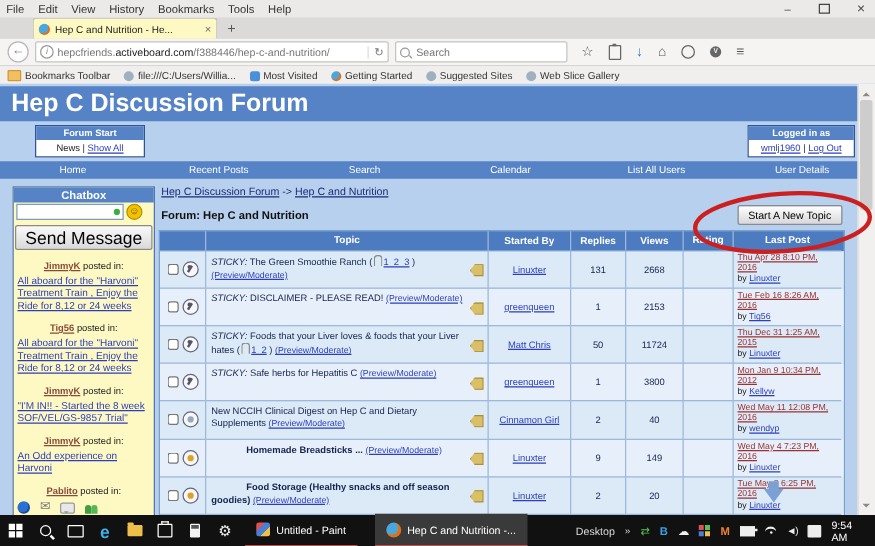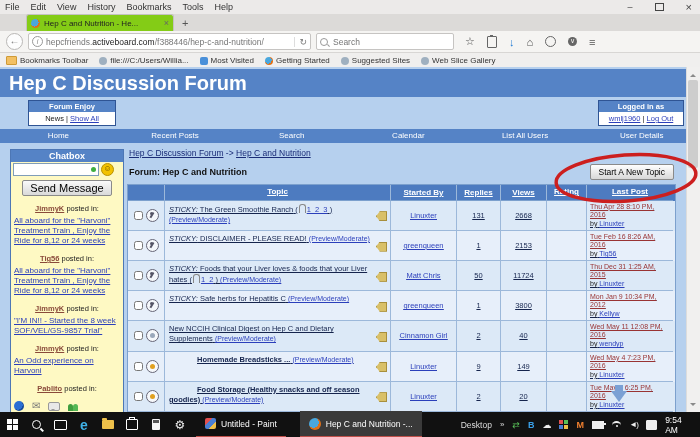--- a/index.html
+++ b/index.html
@@ -7,21 +7,21 @@
   #window{position:relative;width:700px;height:437px;background:#e9e7e6;}
 
   
   .menubar{height:14px;background:#eceae9;display:flex;align-items:center;font-size:9px;color:#333;padding-left:5px;gap:11px;position:relative;}
   .menubar .menu{cursor:default;}
   .wincontrols{position:absolute;right:8px;top:0;height:14px;display:flex;gap:22px;align-items:center;color:#444;}
   .wc{font-size:9px;line-height:14px;}
   .wc-max{width:7px;height:6px;border:1px solid #444;display:inline-block;}
 
   .tabstrip{height:17px;background:#dcdad8;display:flex;align-items:flex-end;padding-left:26px;position:relative;}
-  .tab{width:138px;height:16px;background:#84cc16;border:1px solid #c4c2c0;border-bottom:none;border-radius:3px 3px 0 0;display:flex;align-items:center;padding:0 4px;gap:4px;}
+  .tab{width:138px;height:16px;background:#fef9c3;border:1px solid #c4c2c0;border-bottom:none;border-radius:3px 3px 0 0;display:flex;align-items:center;padding:0 4px;gap:4px;}
   .favicon{width:9px;height:9px;border-radius:50%;background:radial-gradient(circle at 38% 38%,#4aa7dd 0 52%,#e07018 53%);flex:none;}
   .tabtitle{font-size:8px;color:#222;white-space:nowrap;overflow:hidden;flex:1;}
   .tabclose{font-size:9px;color:#666;}
   .newtab{font-size:11px;color:#555;margin-left:8px;margin-bottom:2px;}
 
   .toolbar{height:21px;background:#f5f4f2;display:flex;align-items:center;padding:0 6px;gap:5px;border-bottom:1px solid #d8d6d4;}
   .backbtn{width:15px;height:15px;border:1px solid #b9b7b5;border-radius:50%;background:#fdfdfd;color:#777;font-size:10px;line-height:13px;text-align:center;flex:none;}
   .urlbox{flex:1;max-width:275px;height:15px;background:#fff;border:1px solid #c6c4c2;border-radius:2px;display:flex;align-items:center;padding:0 3px;gap:3px;}
   .info-ic{width:9px;height:9px;border:1px solid #999;border-radius:50%;color:#888;font-size:7px;line-height:9px;text-align:center;font-style:italic;flex:none;}
   .urltext{font-size:8.5px;color:#777;white-space:nowrap;overflow:hidden;flex:1;}
@@ -64,21 +64,21 @@
   .contentrow{position:relative;height:270px;}
 
   
   .chatbox{position:absolute;left:10px;top:6px;bottom:0;width:112px;background:#fef9c3;border:1px solid #4d77b5;font-size:7.5px;color:#222;}
   .cb-head{background:#5583c6;color:#fff;font-weight:bold;font-size:9px;text-align:center;padding:1px 0;}
   .cb-pag{text-align:center;padding:3px 1px 2px;white-space:nowrap;}
   .cb-inputrow{display:flex;align-items:center;gap:2px;padding:1px 2px;}
   .cb-input{width:84px;height:11px;border:1px solid #7f9db9;position:relative;background:#fff;}
   .cb-input .greendot{position:absolute;right:2px;top:3px;width:5px;height:5px;border-radius:50%;background:#3fae3f;}
   .smiley{width:11px;height:11px;border-radius:50%;background:#f2c200;border:1px solid #b89000;color:#6b5300;font-size:8px;line-height:10px;text-align:center;}
-  .cb-send{display:block;margin:3px auto 2px;font-size:11px;font-family:"Liberation Sans",sans-serif;background:linear-gradient(#fafafa,#d9d9d9);border:1px solid #8a8a8a;border-radius:2px;padding:1px 7px;}
+  .cb-send{display:block;margin:3px auto 2px;font-size:14px;font-family:"Liberation Sans",sans-serif;background:linear-gradient(#fafafa,#d9d9d9);border:1px solid #8a8a8a;border-radius:2px;padding:1px 7px;}
   .cb-entry{margin-top:8px;padding:0 3px;}
   .cb-userline{text-align:center;margin-bottom:3px;}
   .cb-user{color:#8a4a3a;text-decoration:underline;font-weight:bold;}
   .cb-topic{color:#2b3fbb;text-decoration:underline;font-size:8px;line-height:1.25;display:block;}
   .cb-foot{position:absolute;bottom:1px;left:3px;display:flex;gap:8px;align-items:center;}
   .ff-ball{width:10px;height:10px;border-radius:50%;background:radial-gradient(circle at 40% 40%,#2a6fd4 0 55%,#174a9a 56%);}
   .envl{font-size:10px;color:#777;line-height:10px;}
   .bubble{width:10px;height:7px;background:#e8e8e8;border:1px solid #999;border-radius:2px;position:relative;}
   .bubble::after{content:"";position:absolute;left:2px;bottom:-3px;border:2px solid transparent;border-top-color:#999;}
   .people{width:11px;height:10px;position:relative;}
@@ -90,21 +90,21 @@
   .main{position:absolute;left:127px;top:2px;width:549px;}
   .crumbs{font-size:8.5px;color:#1a2c77;padding:3px 0 0 2px;}
   .crumbs .crumb{color:#1a2c77;text-decoration:underline;}
   .forumline{position:relative;height:22px;margin-top:4px;}
   .forumtitle{position:absolute;left:2px;top:5px;font-size:9px;font-weight:bold;color:#111;}
   .newtopicbtn{position:absolute;right:2px;top:2px;font-size:8.5px;font-family:"Liberation Sans",sans-serif;background:linear-gradient(#fefefe,#d8d8d8);border:1px solid #8a8a8a;border-radius:2px;padding:2px 8px;}
   .redcircle{position:absolute;left:424px;top:-12px;width:150px;height:56px;pointer-events:none;z-index:5;}
 
   
   .ttable{border:1px solid #7ca0cd;border-bottom:none;}
-  .thead,.trow{display:flex;text-decoration:underline;}
+  .thead,.trow{display:flex;}
   .thead{background:#4d7bc0;color:#fff;font-weight:bold;font-size:8px;}
   .thead .c{border-bottom:1px solid #7ca0cd;padding:2px 1px;text-align:center;}
   .trow{font-size:7.5px;color:#15244d;}
   .trow:nth-child(odd){background:#e7effa;}
   .trow:nth-child(even){background:#dce9f7;}
   .c{border-right:1px solid #9cb8da;border-bottom:1px solid #9cb8da;box-sizing:border-box;}
   .c:last-child{border-right:none;}
   .c-sel{width:37px;flex:none;display:flex;align-items:center;justify-content:center;gap:3px;}
   .c-sel input{width:9px;height:9px;margin:0;}
   .c-top{width:226px;flex:none;position:relative;padding:3px 16px 3px 4px;line-height:1.35;}
@@ -277,21 +277,21 @@
         <span class="bm-globe"></span>
         <span>Web Slice Gallery</span>
       </span>
   </div>
 
   <div class="viewport">
     <div class="site-header"><span>Hep C Discussion Forum</span></div>
 
     <div class="subrow">
       <div class="minibox" id="forumnews">
-        <div class="mb-head">Forum Enjoy</div>
+        <div class="mb-head">Forum Start</div>
         <div class="mb-body"><span>News</span> <span>|</span> <span class="ul">Show All</span></div>
       </div>
       <div class="minibox" id="loginbox">
         <div class="mb-head">Logged in as</div>
         <div class="mb-body"><span class="ul">wmlj1960</span> <span>|</span> <span class="ul">Log Out</span></div>
       </div>
     </div>
 
     <div class="mainnav">
       <span class="navitem">Home</span>

